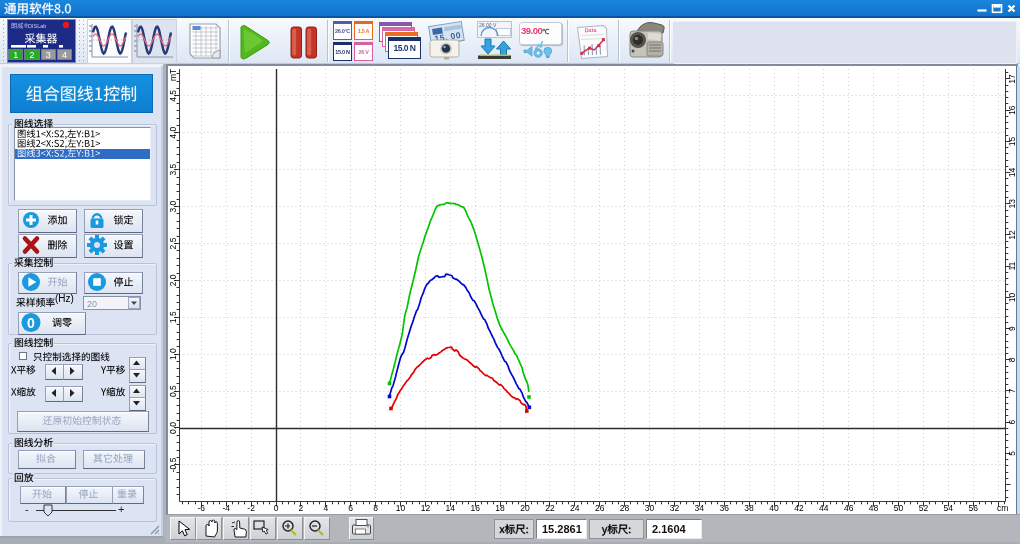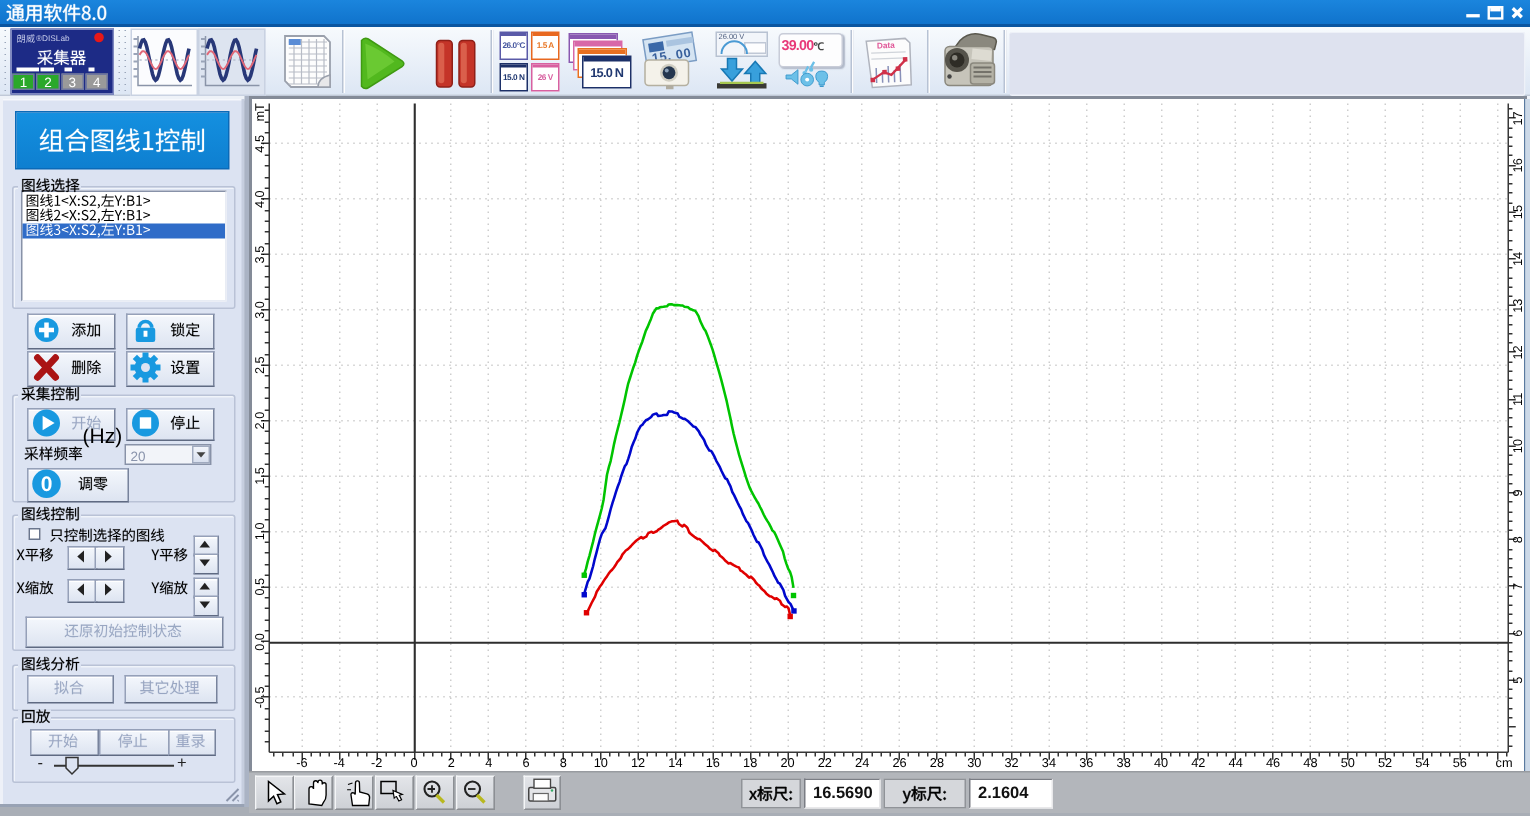--- a/index.html
+++ b/index.html
@@ -145,21 +145,21 @@
 <div style="position:absolute;left:14px;top:127px;width:137px;height:74px;background:#fff;border:1px solid #8892a8;border-bottom-color:#e8ecf4;border-right-color:#e8ecf4;box-sizing:border-box"></div>
 <div style="position:absolute;left:15px;top:148.5px;width:135px;height:10px;background:#2f6cc8"></div>
 <div class="btn" style="left:18px;top:209px;width:57px;height:22px"></div>
 <div class="btn" style="left:84px;top:209px;width:57px;height:22px"></div>
 <div class="btn" style="left:18px;top:234px;width:57px;height:22px"></div>
 <div class="btn" style="left:84px;top:234px;width:57px;height:22px"></div>
 <div style="position:absolute;left:8px;top:263px;width:149px;height:72px;border:1px solid #b9c2d6;border-radius:2px;box-sizing:border-box;box-shadow:inset 1px 1px 0 #f0f4fa"></div>
 <div style="position:absolute;left:12px;top:258px;width:42px;height:10px;background:#dce3f2"></div>
 <div class="btn" style="left:18px;top:272px;width:57px;height:20px"></div>
 <div class="btn" style="left:84px;top:272px;width:57px;height:20px"></div>
-<div style="position:absolute;left:55px;top:282px;font-size:14px;color:#000">(Hz)</div>
+<div style="position:absolute;left:55px;top:293px;font-size:10px;color:#000">(Hz)</div>
 <div style="position:absolute;left:83px;top:296px;width:58px;height:14px;background:#f2f4f9;border:1px solid #8892a8;box-sizing:border-box"></div>
 <div style="position:absolute;left:87px;top:298.5px;font-size:9px;color:#8a94ac">20</div>
 <div style="position:absolute;left:128px;top:297px;width:12px;height:12px;background:linear-gradient(#f2f5fb,#d8dfee);border:1px solid #a0aabf;box-sizing:border-box"></div>
 <div class="btn" style="left:18px;top:312px;width:66px;height:21px"></div>
 <div style="position:absolute;left:8px;top:343px;width:149px;height:91px;border:1px solid #b9c2d6;border-radius:2px;box-sizing:border-box;box-shadow:inset 1px 1px 0 #f0f4fa"></div>
 <div style="position:absolute;left:12px;top:338px;width:42px;height:10px;background:#dce3f2"></div>
 <div style="position:absolute;left:19px;top:352px;width:8px;height:8px;background:#fff;border:1px solid #6a768e;box-sizing:border-box"></div>
 <div class="btn" style="left:45px;top:364px;width:18px;height:14px"></div>
 <div class="btn" style="left:63px;top:364px;width:18px;height:14px"></div>
 <div class="btn" style="left:129px;top:357px;width:15px;height:12px"></div>
@@ -188,21 +188,21 @@
 <div style="position:absolute;left:166px;top:514px;width:854px;height:27px;background:#b3b6bb;border-top:1px solid #989ba0"></div>
 <div style="position:absolute;left:170px;top:517px;width:26px;height:23px;background:linear-gradient(#e3e5e9,#cdd0d5);border:1px solid #8c8f94;border-top-color:#f4f5f7;border-left-color:#f4f5f7;box-sizing:border-box"></div>
 <div style="position:absolute;left:196px;top:517px;width:26px;height:23px;background:linear-gradient(#e3e5e9,#cdd0d5);border:1px solid #8c8f94;border-top-color:#f4f5f7;border-left-color:#f4f5f7;box-sizing:border-box"></div>
 <div style="position:absolute;left:223px;top:517px;width:26px;height:23px;background:linear-gradient(#e3e5e9,#cdd0d5);border:1px solid #8c8f94;border-top-color:#f4f5f7;border-left-color:#f4f5f7;box-sizing:border-box"></div>
 <div style="position:absolute;left:250px;top:517px;width:26px;height:23px;background:linear-gradient(#e3e5e9,#cdd0d5);border:1px solid #8c8f94;border-top-color:#f4f5f7;border-left-color:#f4f5f7;box-sizing:border-box"></div>
 <div style="position:absolute;left:277px;top:517px;width:26px;height:23px;background:linear-gradient(#e3e5e9,#cdd0d5);border:1px solid #8c8f94;border-top-color:#f4f5f7;border-left-color:#f4f5f7;box-sizing:border-box"></div>
 <div style="position:absolute;left:304px;top:517px;width:26px;height:23px;background:linear-gradient(#e3e5e9,#cdd0d5);border:1px solid #8c8f94;border-top-color:#f4f5f7;border-left-color:#f4f5f7;box-sizing:border-box"></div>
 <div style="position:absolute;left:349px;top:517px;width:25px;height:23px;background:linear-gradient(#e3e5e9,#cdd0d5);border:1px solid #8c8f94;border-top-color:#f4f5f7;border-left-color:#f4f5f7;box-sizing:border-box"></div>
 <div style="position:absolute;left:494px;top:519px;width:40px;height:20px;background:#d5d7db;border:1px solid #909398;box-sizing:border-box"></div>
 <div style="position:absolute;left:536px;top:519px;width:51px;height:20px;background:#fff;border:1px solid #7a7d84;border-bottom-color:#e8e8ea;border-right-color:#e8e8ea;box-sizing:border-box"></div>
-<div style="position:absolute;left:542px;top:523px;font-size:11px;font-weight:bold;color:#111;font-family:'Liberation Sans'">16.5690</div>
+<div style="position:absolute;left:542px;top:523px;font-size:11px;font-weight:bold;color:#111;font-family:'Liberation Sans'">15.2861</div>
 <div style="position:absolute;left:589px;top:519px;width:55px;height:20px;background:#d5d7db;border:1px solid #909398;box-sizing:border-box"></div>
 <div style="position:absolute;left:646px;top:519px;width:56px;height:20px;background:#fff;border:1px solid #7a7d84;border-bottom-color:#e8e8ea;border-right-color:#e8e8ea;box-sizing:border-box"></div>
 <div style="position:absolute;left:652px;top:523px;font-size:11px;font-weight:bold;color:#111;font-family:'Liberation Sans'">2.1604</div>
 <svg class="tx" style="left:0;top:0" width="1020" height="544" viewBox="0 0 1020 544">
     <path d="M201.5 69.0 V501.5 M226.5 69.0 V501.5 M251.5 69.0 V501.5 M300.5 69.0 V501.5 M325.5 69.0 V501.5 M350.5 69.0 V501.5 M375.5 69.0 V501.5 M400.5 69.0 V501.5 M425.5 69.0 V501.5 M450.5 69.0 V501.5 M475.5 69.0 V501.5 M500.5 69.0 V501.5 M525.5 69.0 V501.5 M549.5 69.0 V501.5 M574.5 69.0 V501.5 M599.5 69.0 V501.5 M624.5 69.0 V501.5 M649.5 69.0 V501.5 M674.5 69.0 V501.5 M699.5 69.0 V501.5 M724.5 69.0 V501.5 M749.5 69.0 V501.5 M774.5 69.0 V501.5 M798.5 69.0 V501.5 M823.5 69.0 V501.5 M848.5 69.0 V501.5 M873.5 69.0 V501.5 M898.5 69.0 V501.5 M923.5 69.0 V501.5 M948.5 69.0 V501.5 M973.5 69.0 V501.5 M998.5 69.0 V501.5 M179.5 95.5 H1005.5 M179.5 132.5 H1005.5 M179.5 169.5 H1005.5 M179.5 206.5 H1005.5 M179.5 243.5 H1005.5 M179.5 280.5 H1005.5 M179.5 317.5 H1005.5 M179.5 354.5 H1005.5 M179.5 391.5 H1005.5 M179.5 464.5 H1005.5" stroke="#cdcdcd" stroke-width="1" stroke-dasharray="1 3" fill="none"></path>
     <g stroke="#383838" stroke-width="1" fill="none">
       <path d="M179.5 69.0 V501.5"></path>
       <path d="M179.5 501.5 H1005.5"></path>
       <path d="M1005.5 69.0 V501.5"></path>
     </g>

